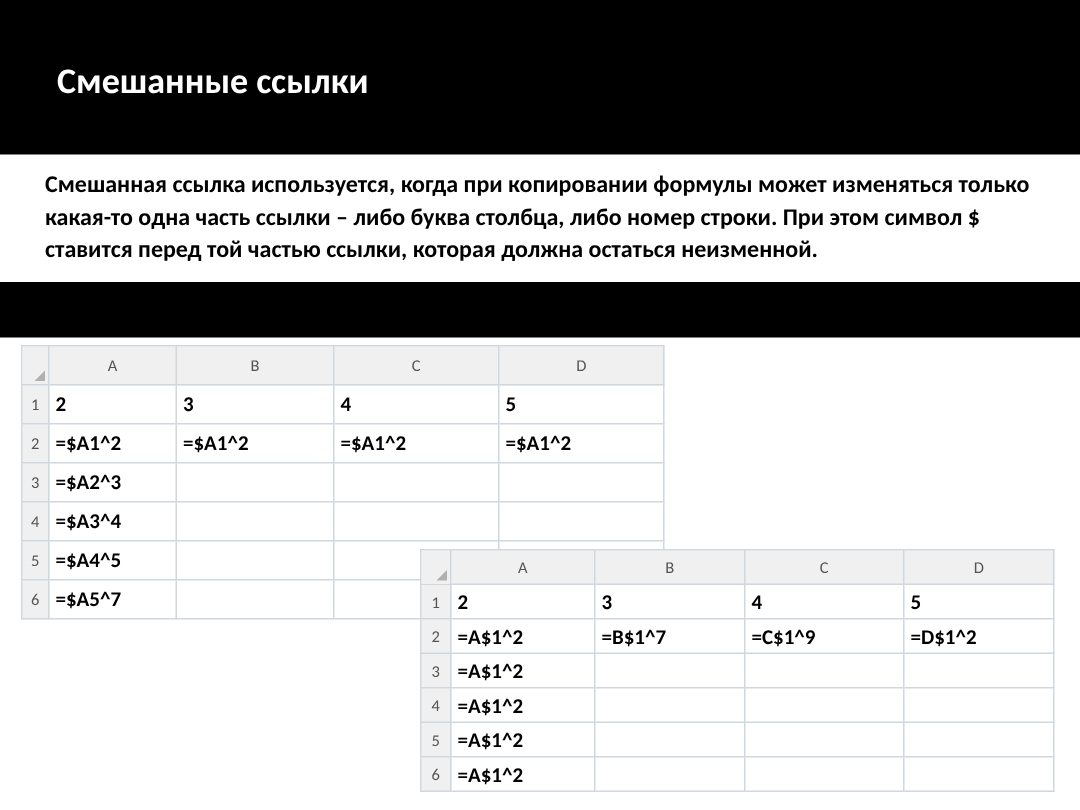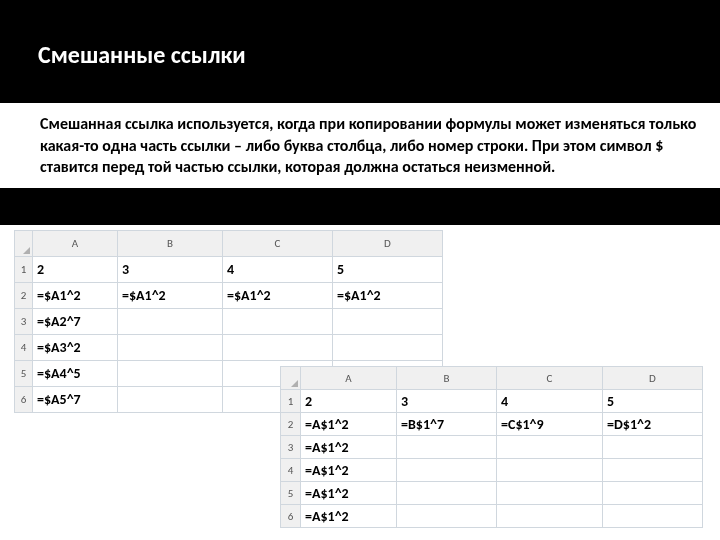--- a/index.html
+++ b/index.html
@@ -14,21 +14,21 @@
   .title {
     color: #fff;
     font-size: 24px;
     font-weight: bold;
     padding: 40px 4px 0 38px;
   }
   .description {
     background: #fff;
     font-size: 16px;
     font-weight: bold;
-    padding: 10px 20px 10px 40px;
+    padding: 10px 20px 10px 30px;
     margin-top: 34px;
     line-height: 1.35;
   }
   .white-area {
     background: #fff;
     position: absolute;
     top: 225px;
     left: 0;
     right: 0;
     bottom: 0;
@@ -121,28 +121,28 @@
       </tr>
   <tr>
         <td class="rowhead">2</td>
         <td class="cell">=$A1^2</td>
         <td class="cell">=$A1^2</td>
         <td class="cell">=$A1^2</td>
         <td class="cell">=$A1^2</td>
       </tr>
   <tr>
         <td class="rowhead">3</td>
-        <td class="cell">=$A2^7</td>
+        <td class="cell">=$A2^3</td>
         <td class="cell"></td>
         <td class="cell"></td>
         <td class="cell"></td>
       </tr>
   <tr>
         <td class="rowhead">4</td>
-        <td class="cell">=$A3^2</td>
+        <td class="cell">=$A3^4</td>
         <td class="cell"></td>
         <td class="cell"></td>
         <td class="cell"></td>
       </tr>
   <tr>
         <td class="rowhead">5</td>
         <td class="cell">=$A4^5</td>
         <td class="cell"></td>
         <td class="cell"></td>
         <td class="cell"></td>

